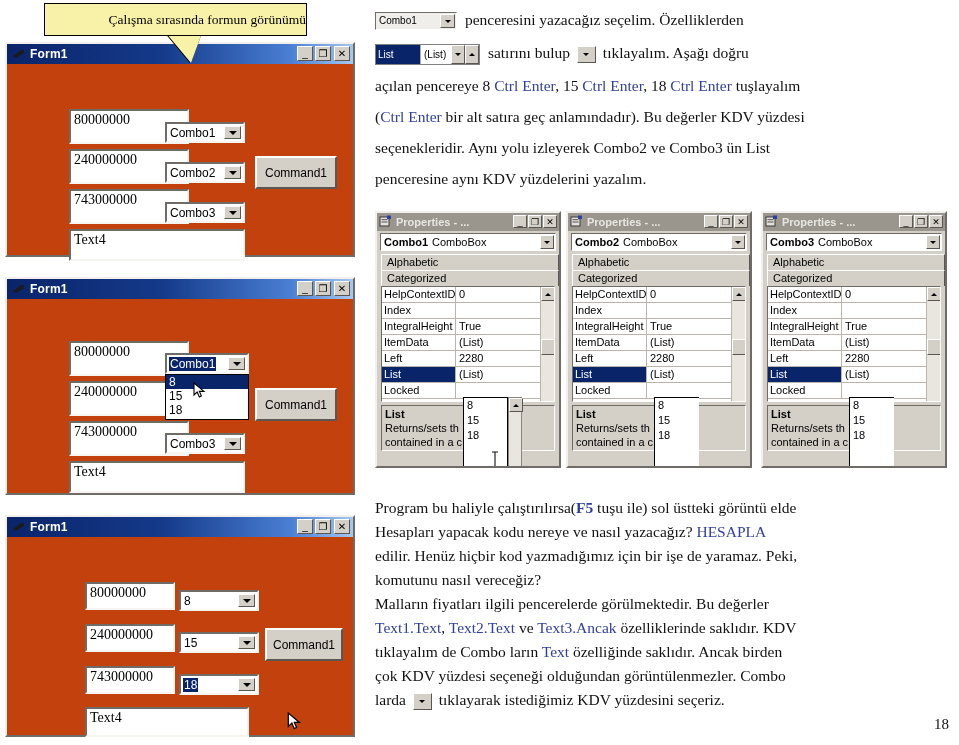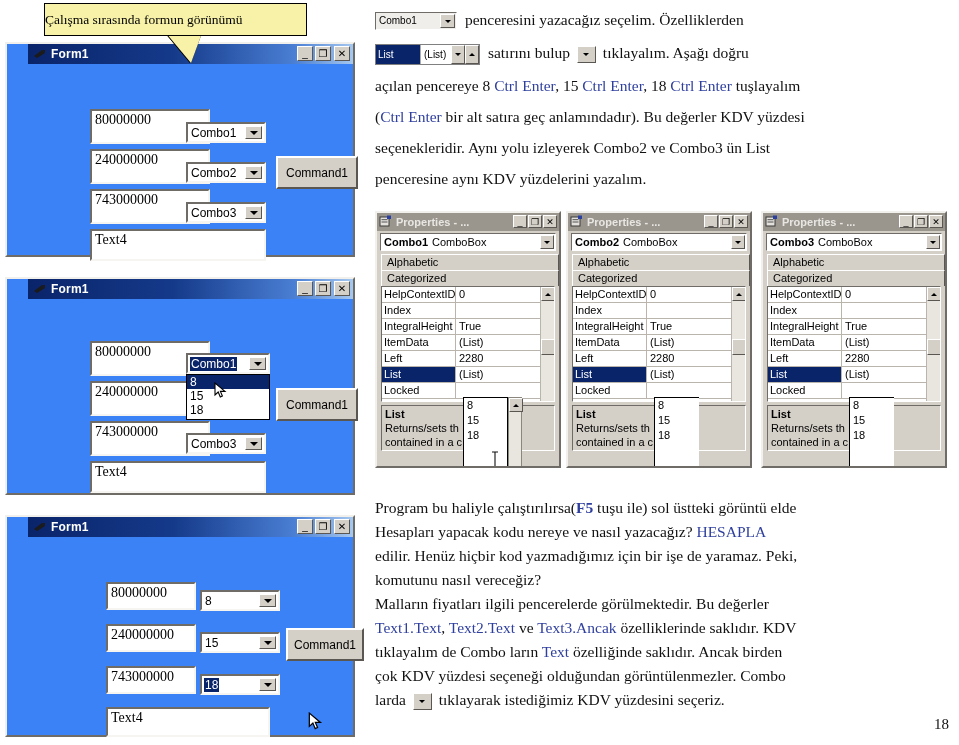--- a/index.html
+++ b/index.html
@@ -23,41 +23,40 @@
   .callout {
     position: absolute; left: 44px; top: 3px;
     width: 263px; height: 33px;
     background: #f7f2a8;
     border: 1px solid #000;
     z-index: 30;
   }
   .callout-text {
     font-family: "Liberation Serif", serif;
     font-size: 13.5px; color: #000;
-    text-align: left; line-height: 31px;
+    text-align: right; line-height: 31px;
     white-space: nowrap;
   }
   .callout-tail {
     position: absolute; left: 166px; top: 33px;
     width: 0; height: 0; z-index: 29;
     border-left: 25px solid transparent;
     border-right: 11px solid transparent;
     border-top: 30px solid #f7f2a8;
     filter: drop-shadow(0.7px 0.7px 0 #000) drop-shadow(-0.7px 0.7px 0 #000);
   }
 
   
   .vbform {
     position: absolute;
-    background: #3b82f6;
+    background: #c2410c;
     border-top: 2px solid #f2f0ec;
     border-left: 2px solid #f2f0ec;
     border-right: 2px solid #6f6b66;
     border-bottom: 2px solid #6f6b66;
-    padding-left: 21px;
   }
   .titlebar {
     height: 20px;
     background: linear-gradient(to right, #0a246a 0%, #153a8a 45%, #4a7fd4 82%, #a6c8f0 100%);
     display: flex; align-items: center;
     padding: 0 2px 0 4px;
     position: relative;
   }
   .tb-icon {
     width: 15px; height: 14px; margin-right: 4px;

